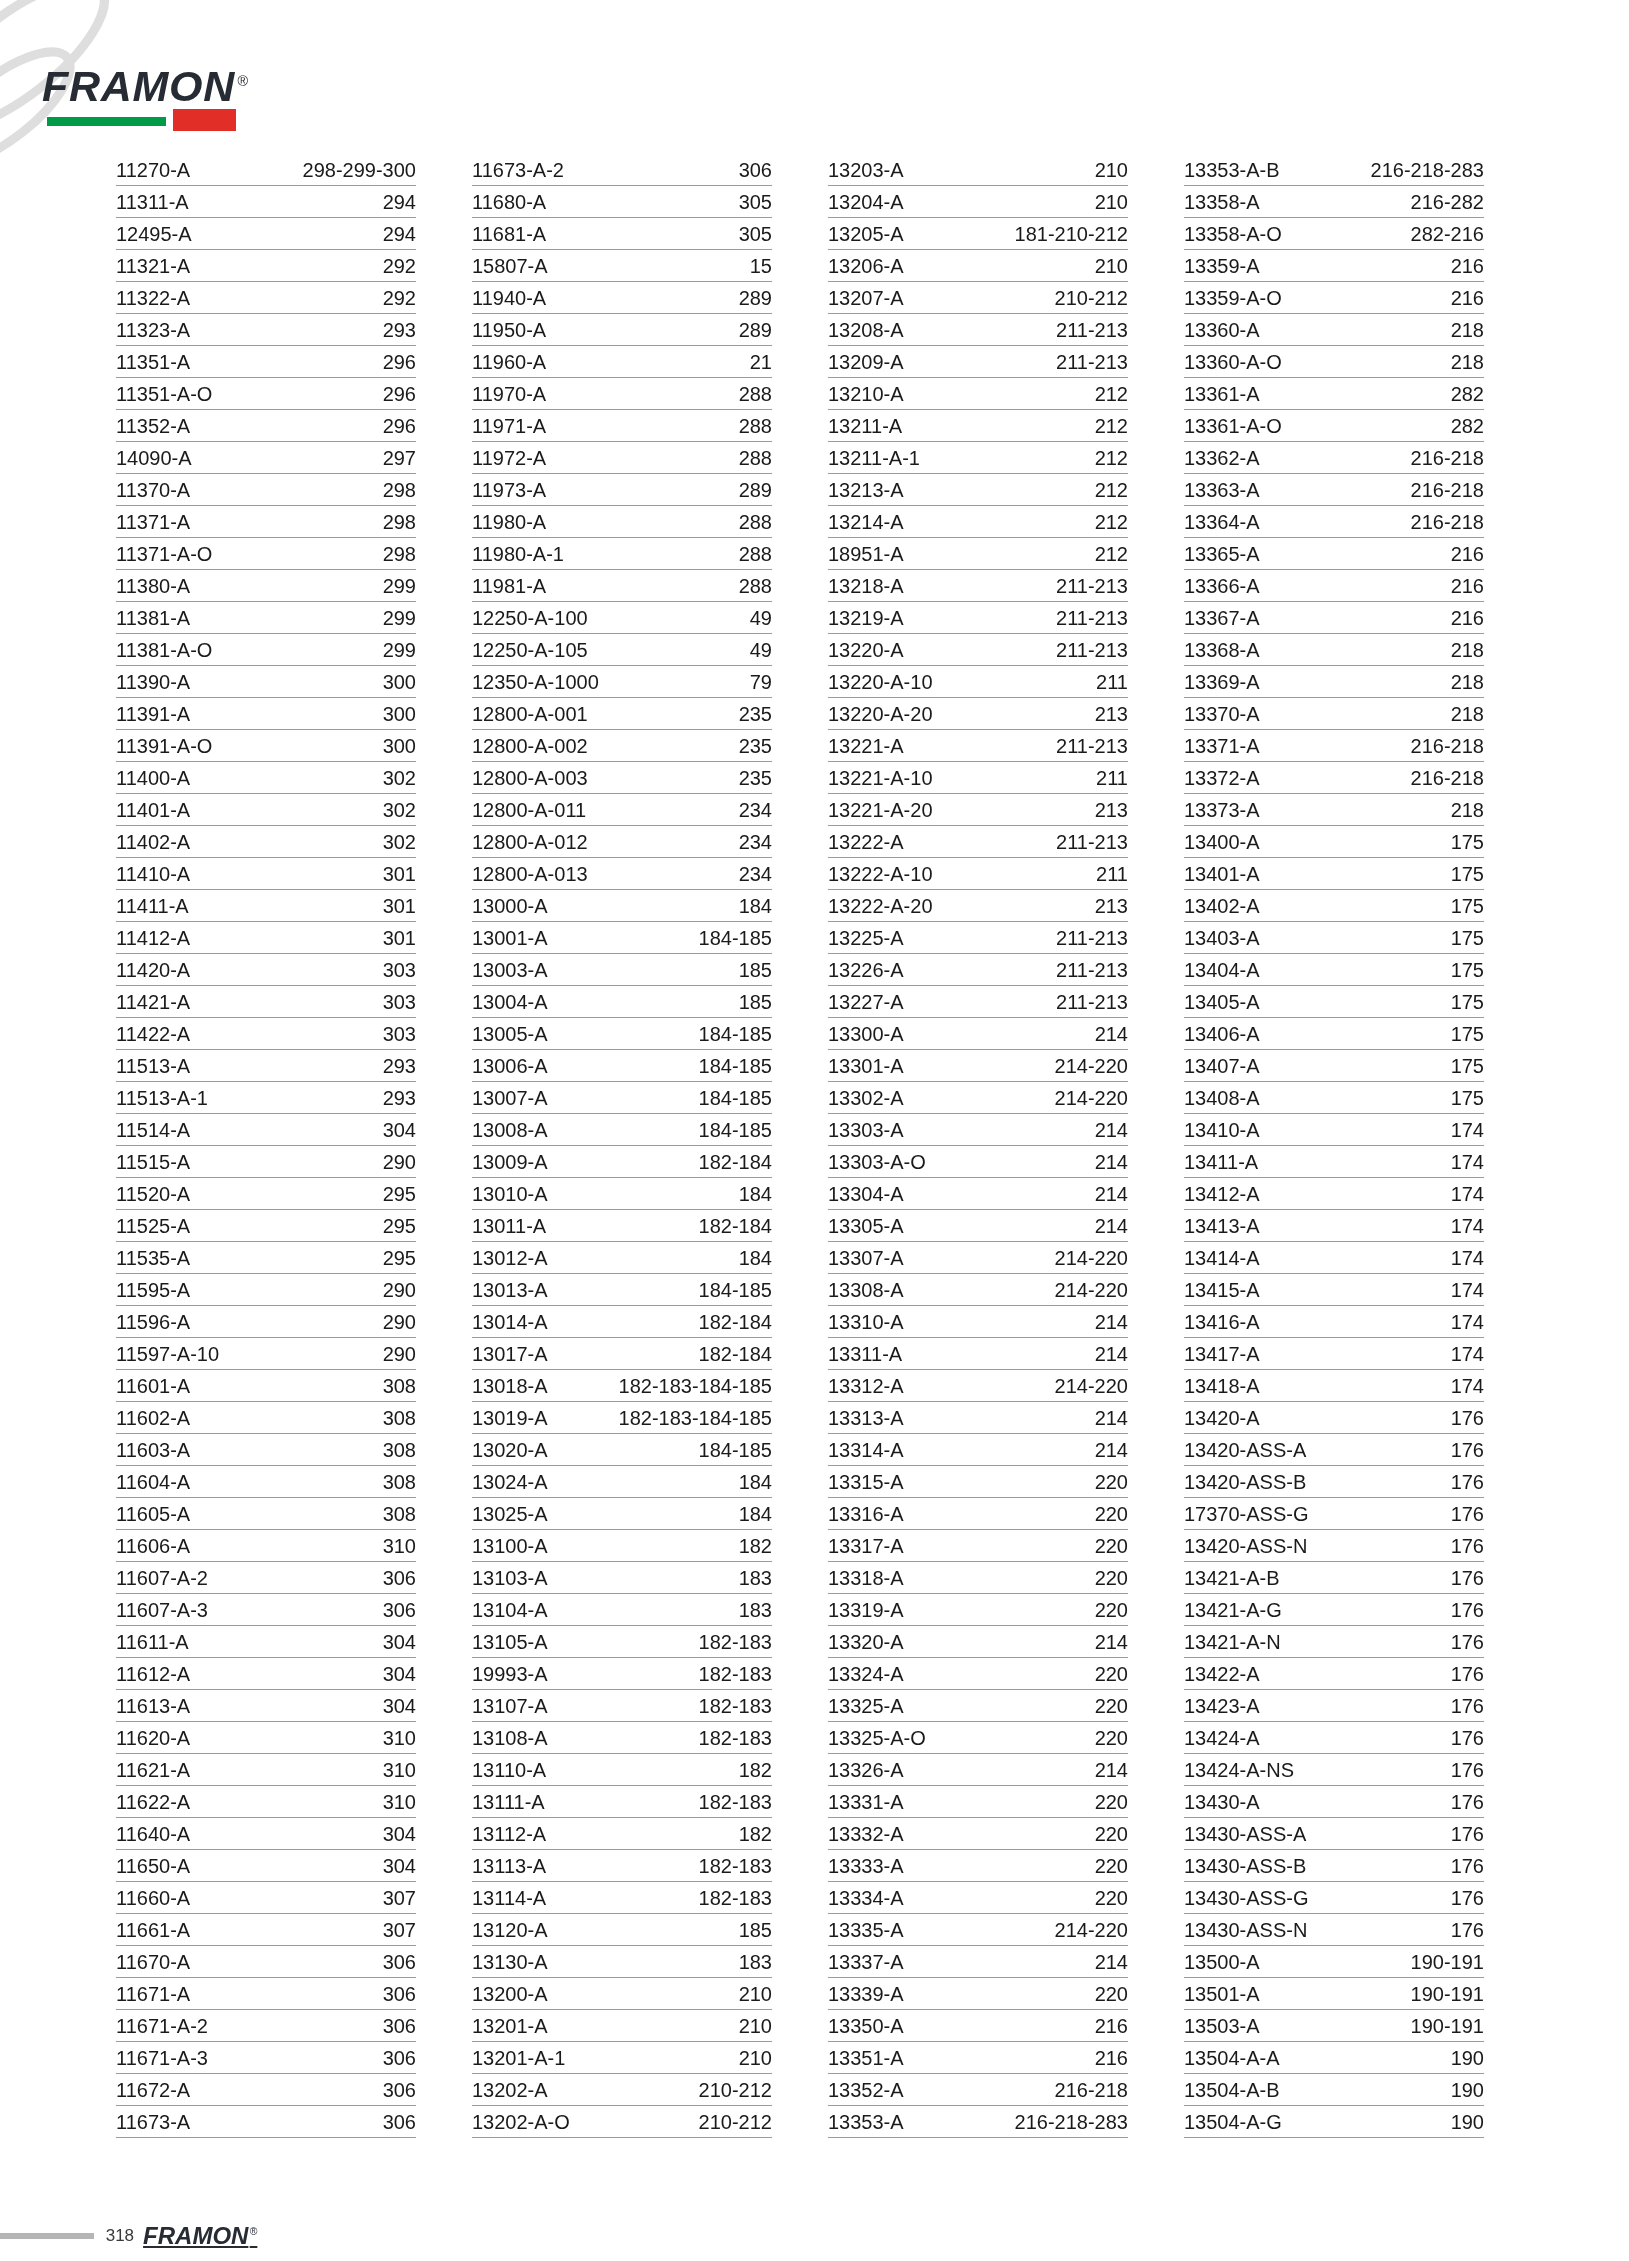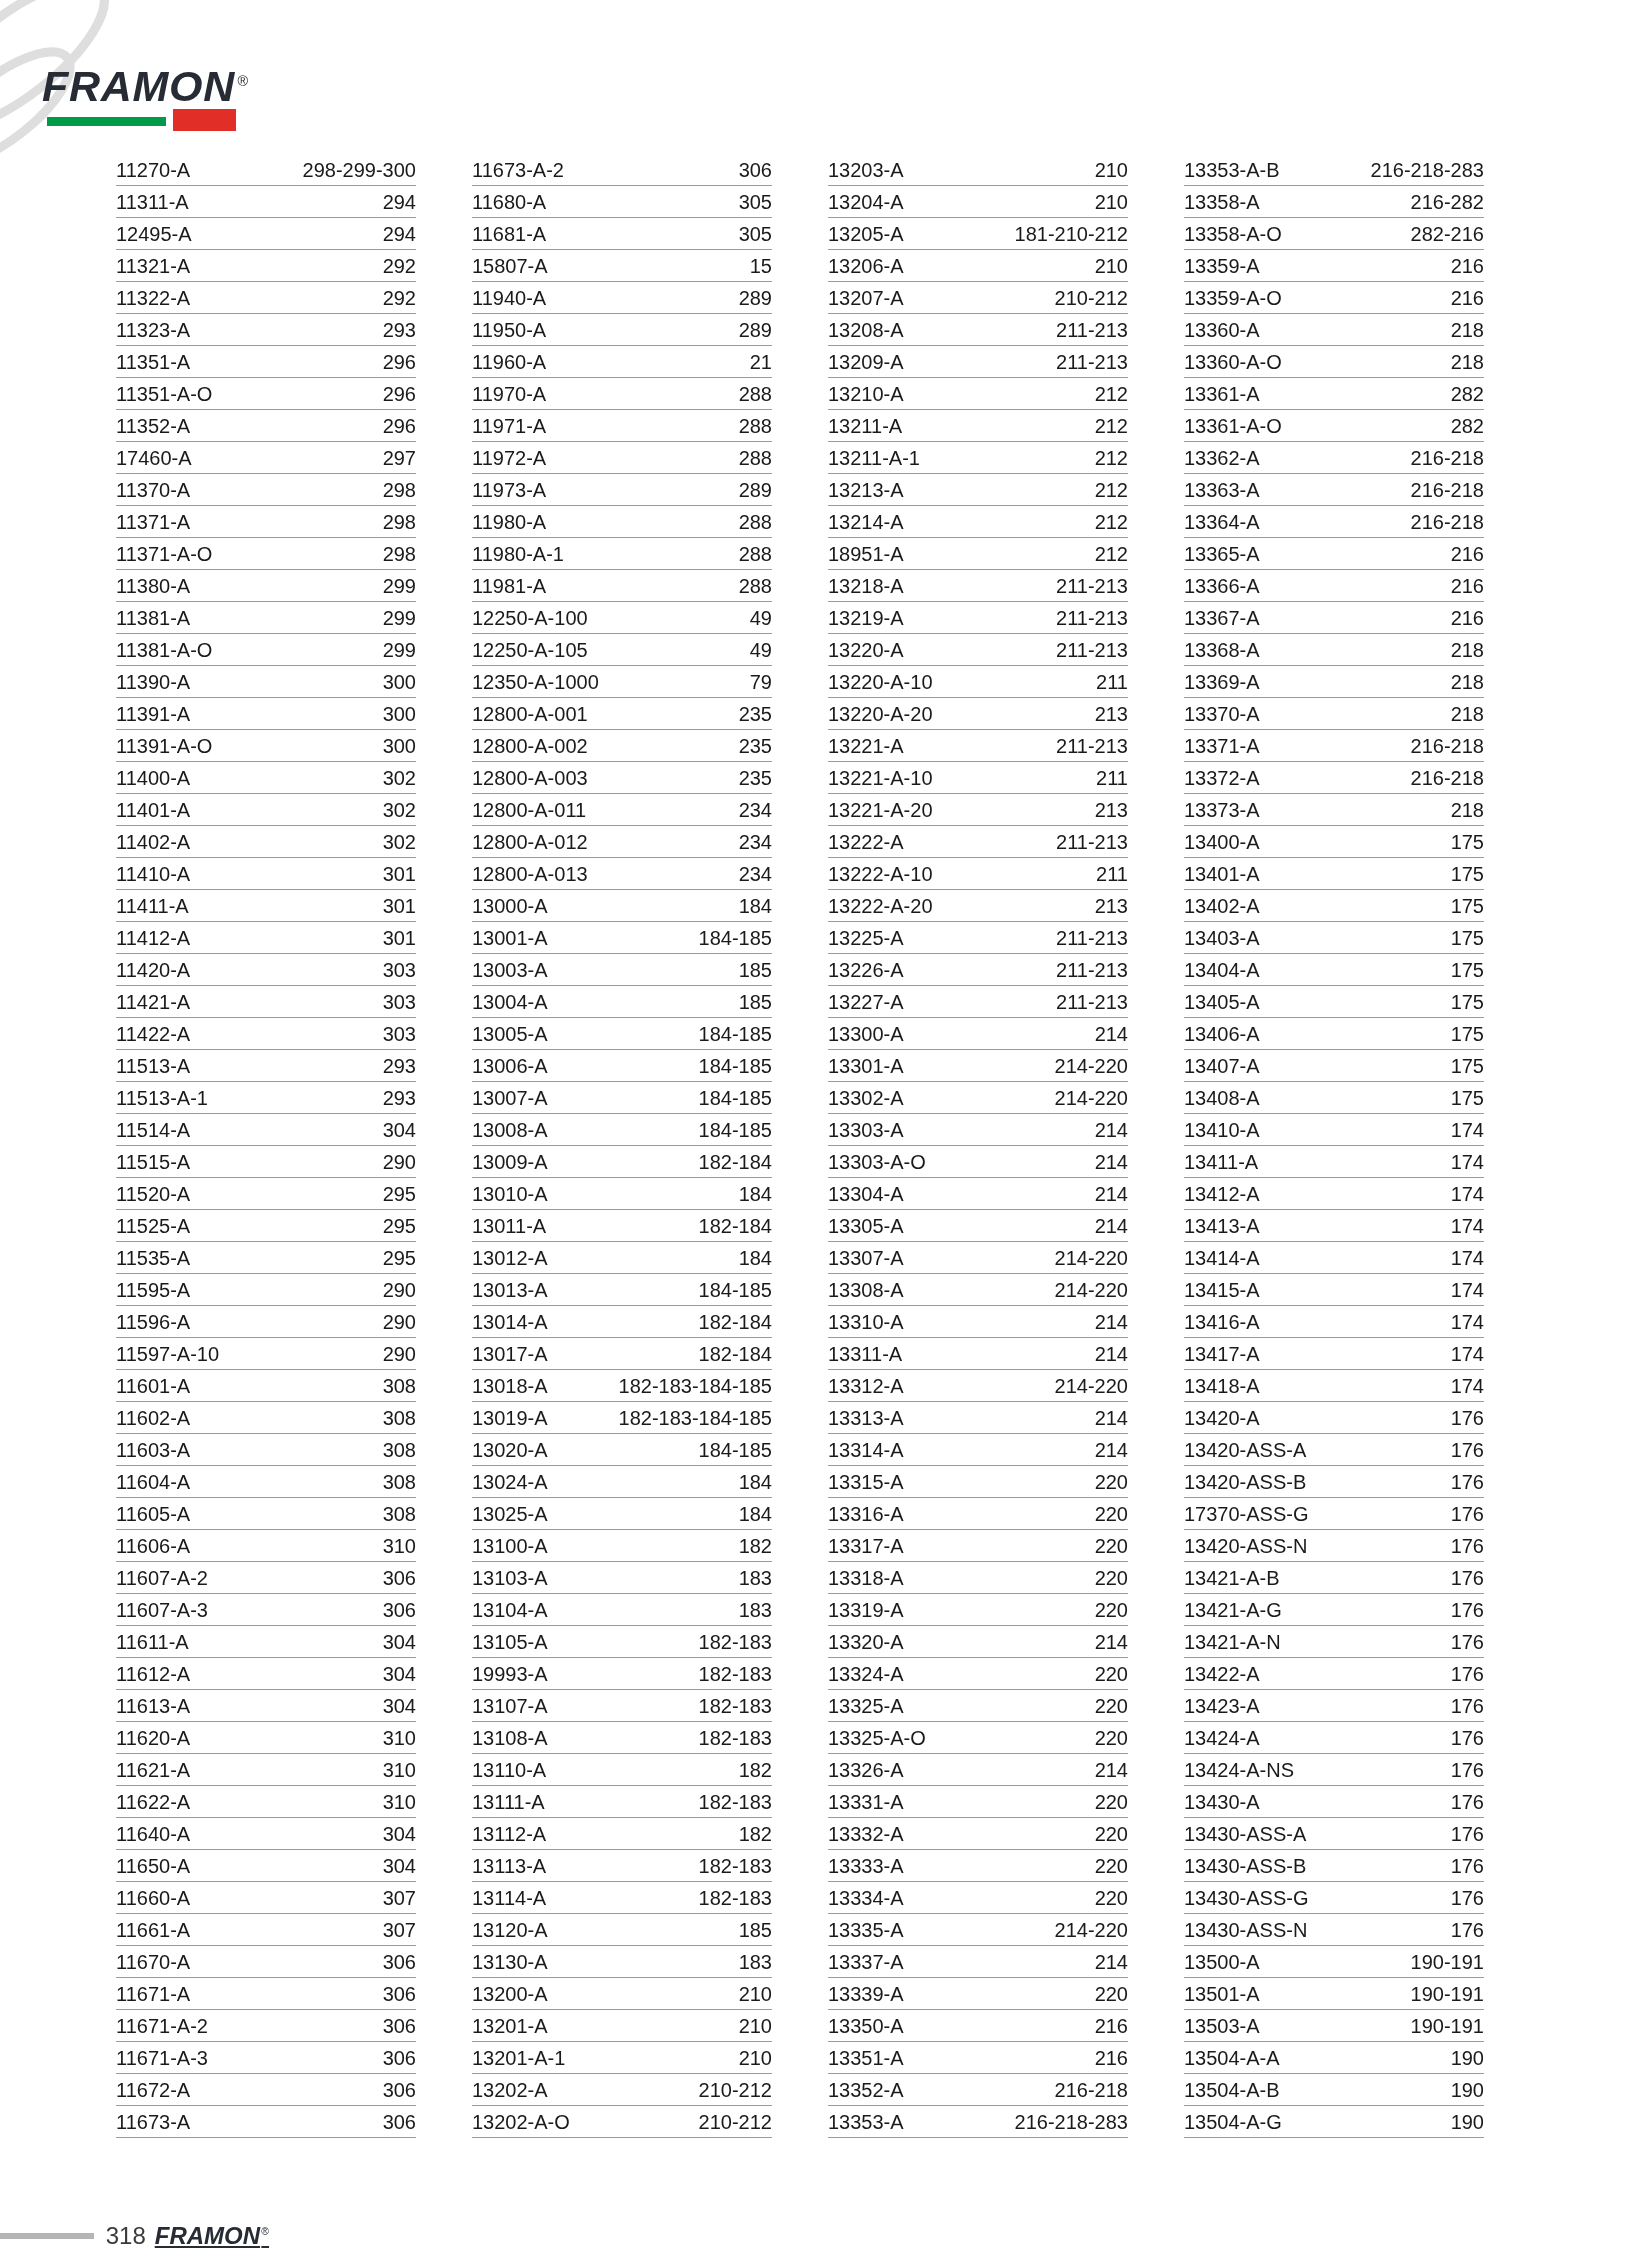--- a/index.html
+++ b/index.html
@@ -73,21 +73,21 @@
     align-items: center;
     z-index: 1;
   }
   .footer-rule {
     display: block;
     width: 94px;
     height: 5.9px;
     background: var(--footer-rule, #b5b5b5);
     margin-right: 11.7px;
   }
-  .footer-page { font-size: 24px; color: #3a3a3a; margin-right: 9px; }
+  .footer-page { font-size: 17px; color: #3a3a3a; margin-right: 9px; }
   .footer-brand {
     font-size: 24px;
     font-weight: bold;
     font-style: italic;
     color: var(--logo-text, #262b34);
     white-space: nowrap;
     text-decoration: underline;
   }
   .footer-brand .reg-sm {
     font-size: 10.4px;
@@ -149,21 +149,21 @@
       </div>
       <div class="row">
         <span class="code">11351-A-O</span>
         <span class="pages">296</span>
       </div>
       <div class="row">
         <span class="code">11352-A</span>
         <span class="pages">296</span>
       </div>
       <div class="row">
-        <span class="code">17460-A</span>
+        <span class="code">14090-A</span>
         <span class="pages">297</span>
       </div>
       <div class="row">
         <span class="code">11370-A</span>
         <span class="pages">298</span>
       </div>
       <div class="row">
         <span class="code">11371-A</span>
         <span class="pages">298</span>
       </div>

